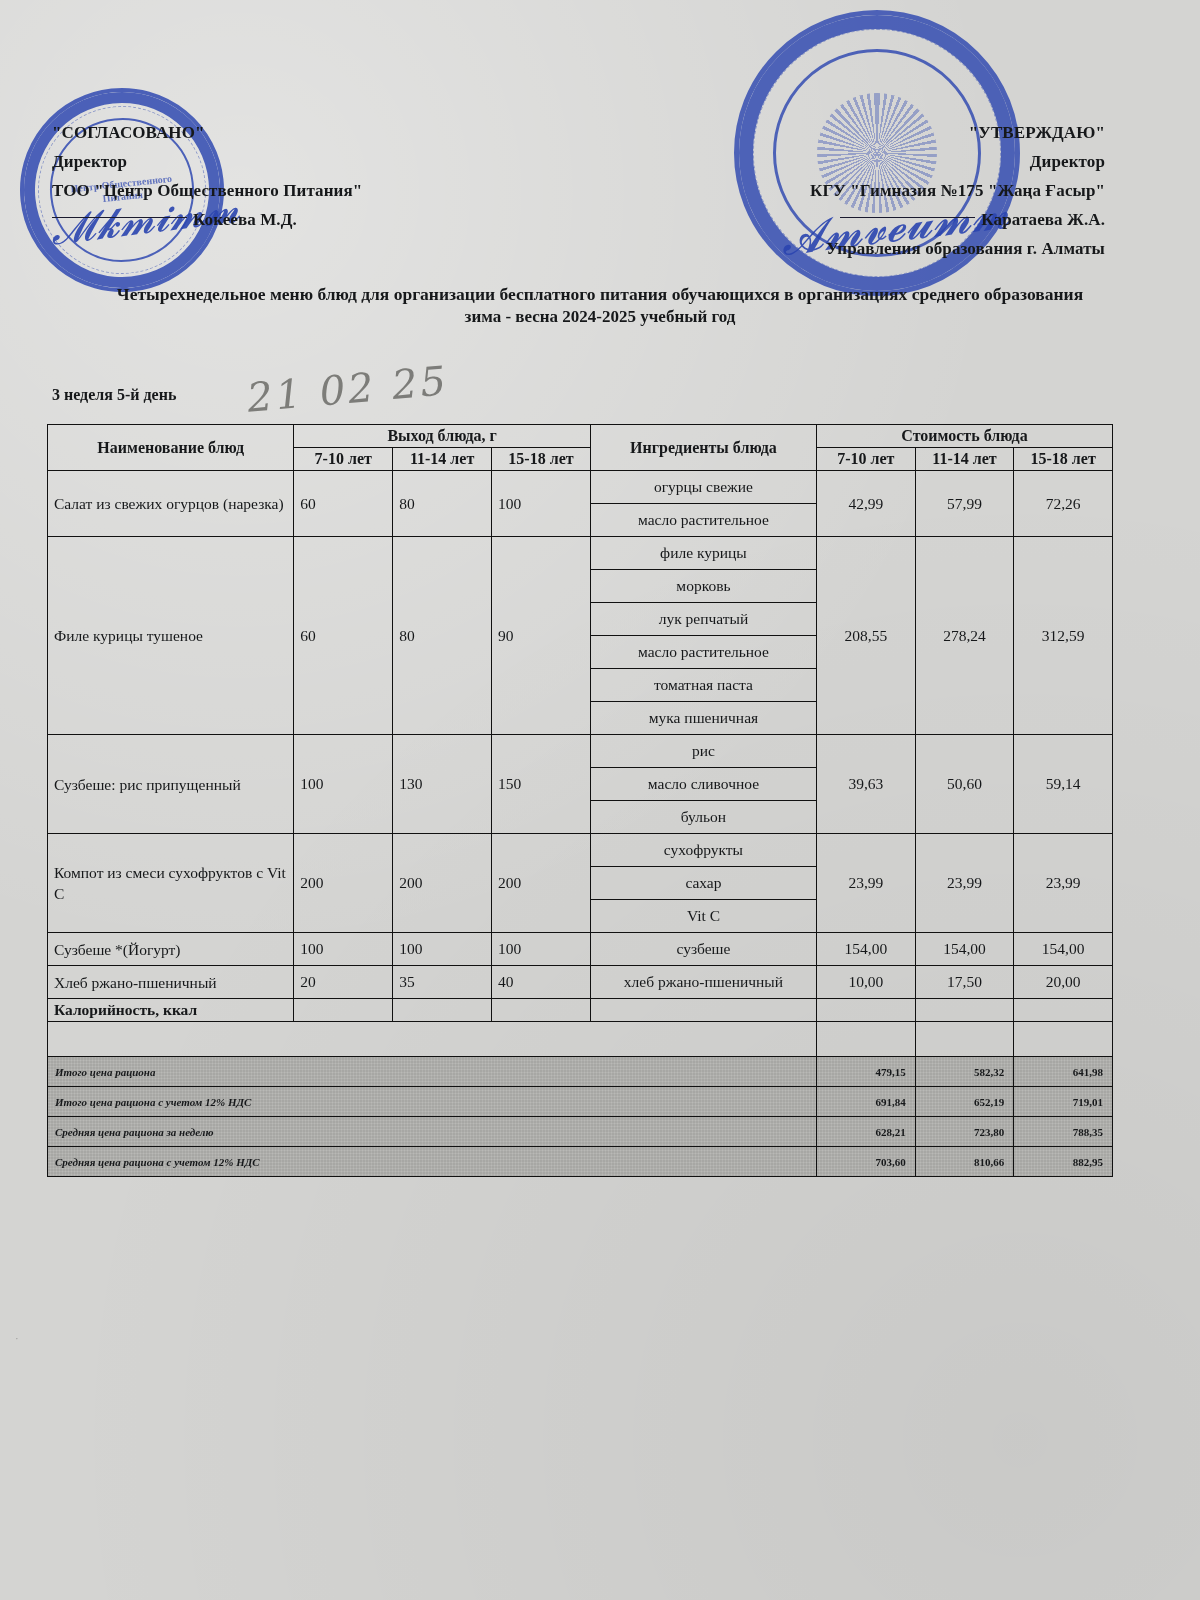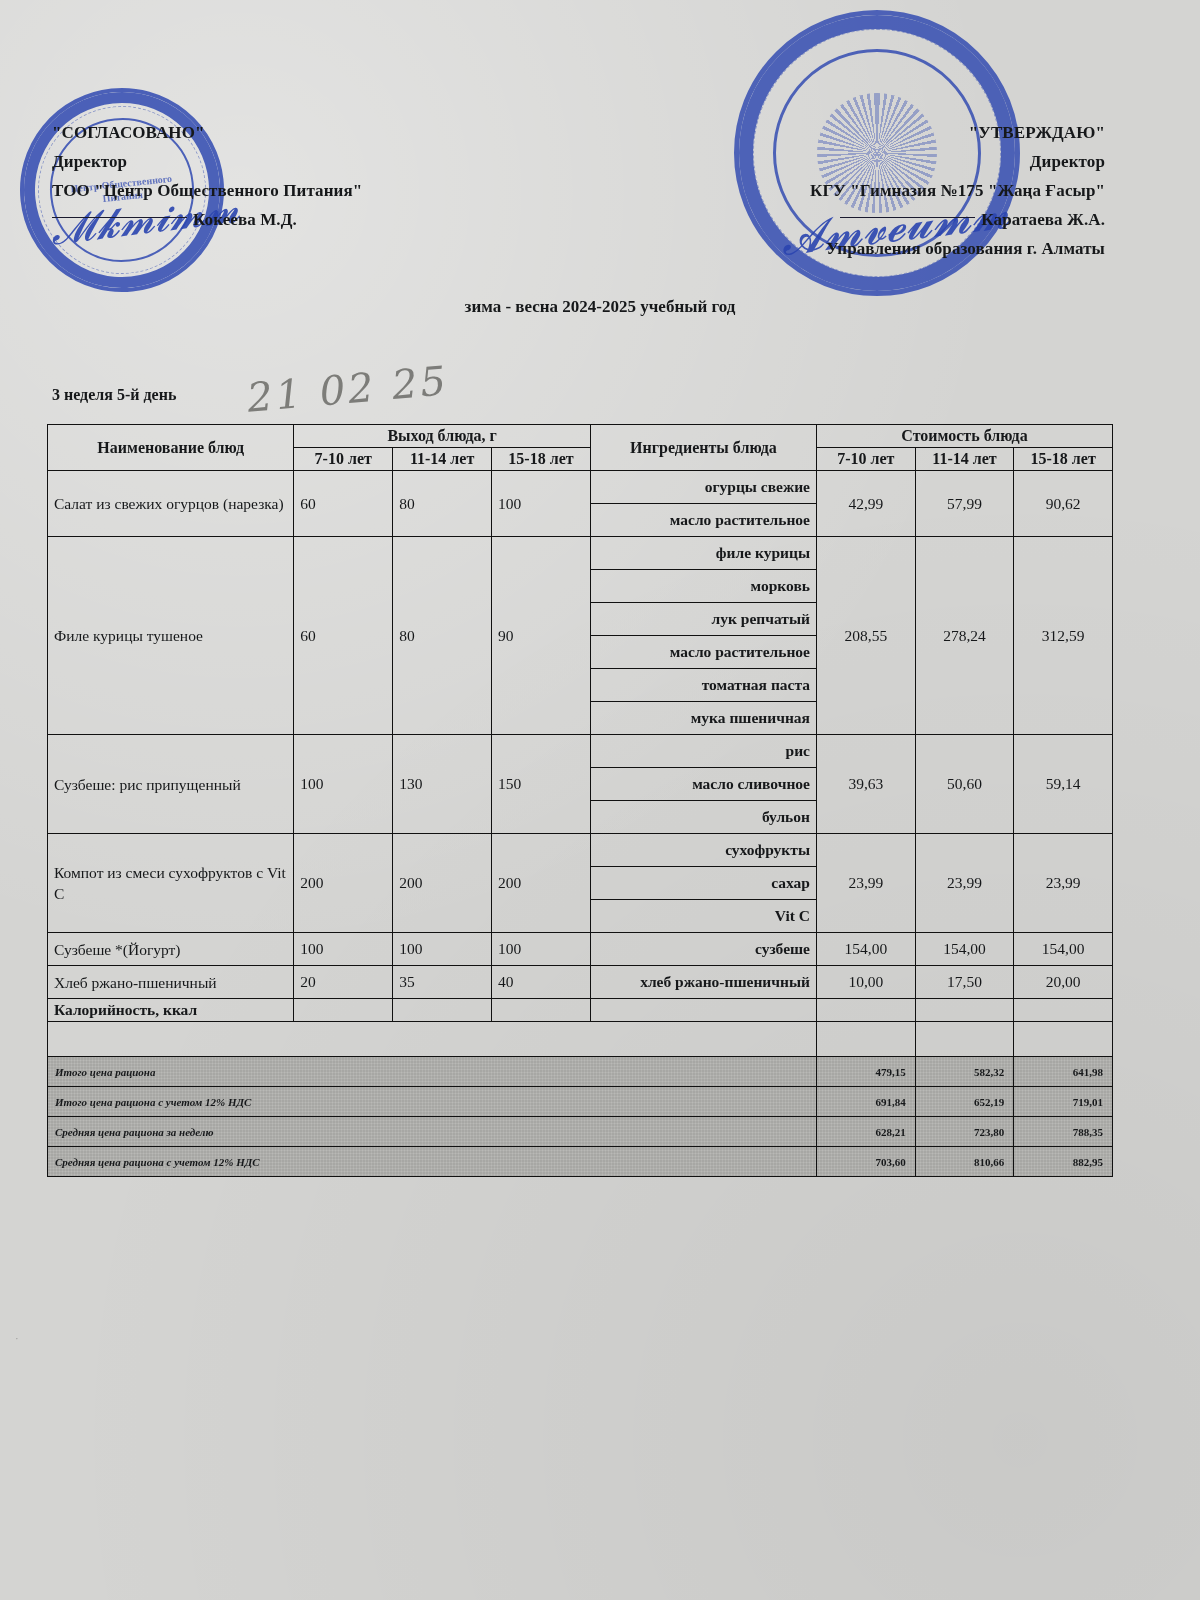--- a/index.html
+++ b/index.html
@@ -71,21 +71,21 @@
   .sig-scrawl{
     position:absolute; color:#2b45b0; font-family:"DejaVu Serif", serif;
     font-style:italic; font-size:40px; opacity:.9; transform:rotate(-7deg);
     pointer-events:none; white-space:nowrap;
   }
 
   
   .title-block { position:absolute; top:282px; left:0; right:0; text-align:center; }
   .title-l1 { font-size:17.5px; font-weight:bold; line-height:25px; }
   .title-l2 { font-size:17.5px; font-weight:bold; line-height:25px; }
-  .title-l3 { font-size:17px; font-weight:bold; margin-top:15px; }
+  .title-l3 { font-size:17px; font-weight:bold; }
 
   .daybar { position:absolute; top:378px; left:52px; width:420px; height:42px; }
   .daybar .lbl { font-size:16px; font-weight:bold; position:absolute; left:0; top:8px; }
   .daybar .hand {
     position:absolute; left:195px; top:-12px;
     font-family:"DejaVu Serif", serif; font-style:italic;
     font-size:40px; color:#6c6c68; transform:rotate(-5deg);
     letter-spacing:3px; opacity:.85;
   }
 
@@ -97,21 +97,21 @@
   table.menu th, table.menu td {
     border:1.5px solid #111; padding:2px 6px; vertical-align:middle;
   }
   table.menu th { font-weight:bold; text-align:center; font-size:16px; }
   .c-name { width:252px; text-align:left; }
   .c-out  { width:95px;  text-align:center; }
   .c-ing  { width:230px; text-align:left; }
   .c-cost { width:92px;  text-align:center; }
   td.name { text-align:left; padding-left:7px; line-height:21px; }
   td.num  { text-align:left; }
-  td.ing  { text-align:right; padding-left:7px; height:28px;font-weight:bold; }
+  td.ing  { text-align:center; padding-left:7px; height:28px; }
   td.cost { text-align:center; vertical-align:top; padding-top:4px; }
   td.calories { font-weight:bold; text-align:left; padding-left:7px; }
 
   .summary-gap td { height:30px; border-left:1.5px solid #111; border-right:1.5px solid #111;
                     border-top:1.5px solid #111; border-bottom:1.5px solid #111; }
   tr.summary td {
     font-style:italic; font-weight:bold; font-size:11px;
     background-image:
       repeating-linear-gradient(0deg, rgba(0,0,0,.10) 0 1px, rgba(0,0,0,0) 1px 3px),
       repeating-linear-gradient(90deg, rgba(0,0,0,.10) 0 1px, rgba(0,0,0,0) 1px 3px);
@@ -157,20 +157,21 @@
       <div>КГУ "Гимназия №175 "Жаңа  Ғасыр"</div>
       <div>
         <span class="sig-line"></span><span>Каратаева Ж.А.</span>
       </div>
       <div>Управления образования г. Алматы</div>
     </div>
 
   </div>
 
   <div class="title-block">
+    <div class="title-l1">Четырехнедельное меню блюд для организации бесплатного питания обучающихся в организациях среднего образования</div>
     <div class="title-l3">зима - весна 2024-2025 учебный год</div>
   </div>
 
   <div class="daybar">
     <div class="lbl">3 неделя 5-й день</div>
     <div class="hand">21 02 25</div>
   </div>
 
   <table class="menu">
     <thead>
@@ -191,21 +192,21 @@
     </thead>
     <tbody id="menu-body">
         <tr>
           <td class="name" rowspan="2">Салат из свежих огурцов (нарезка)</td>
           <td class="num" rowspan="2">60</td>
           <td class="num" rowspan="2">80</td>
           <td class="num" rowspan="2">100</td>
           <td class="ing">огурцы свежие</td>
           <td class="cost" rowspan="2">42,99</td>
           <td class="cost" rowspan="2">57,99</td>
-          <td class="cost" rowspan="2">90,62</td>
+          <td class="cost" rowspan="2">72,26</td>
         </tr>
         <tr>
           <td class="ing">масло растительное</td>
         </tr>
         <tr>
           <td class="name" rowspan="6">Филе курицы тушеное</td>
           <td class="num" rowspan="6">60</td>
           <td class="num" rowspan="6">80</td>
           <td class="num" rowspan="6">90</td>
           <td class="ing">филе курицы</td>

